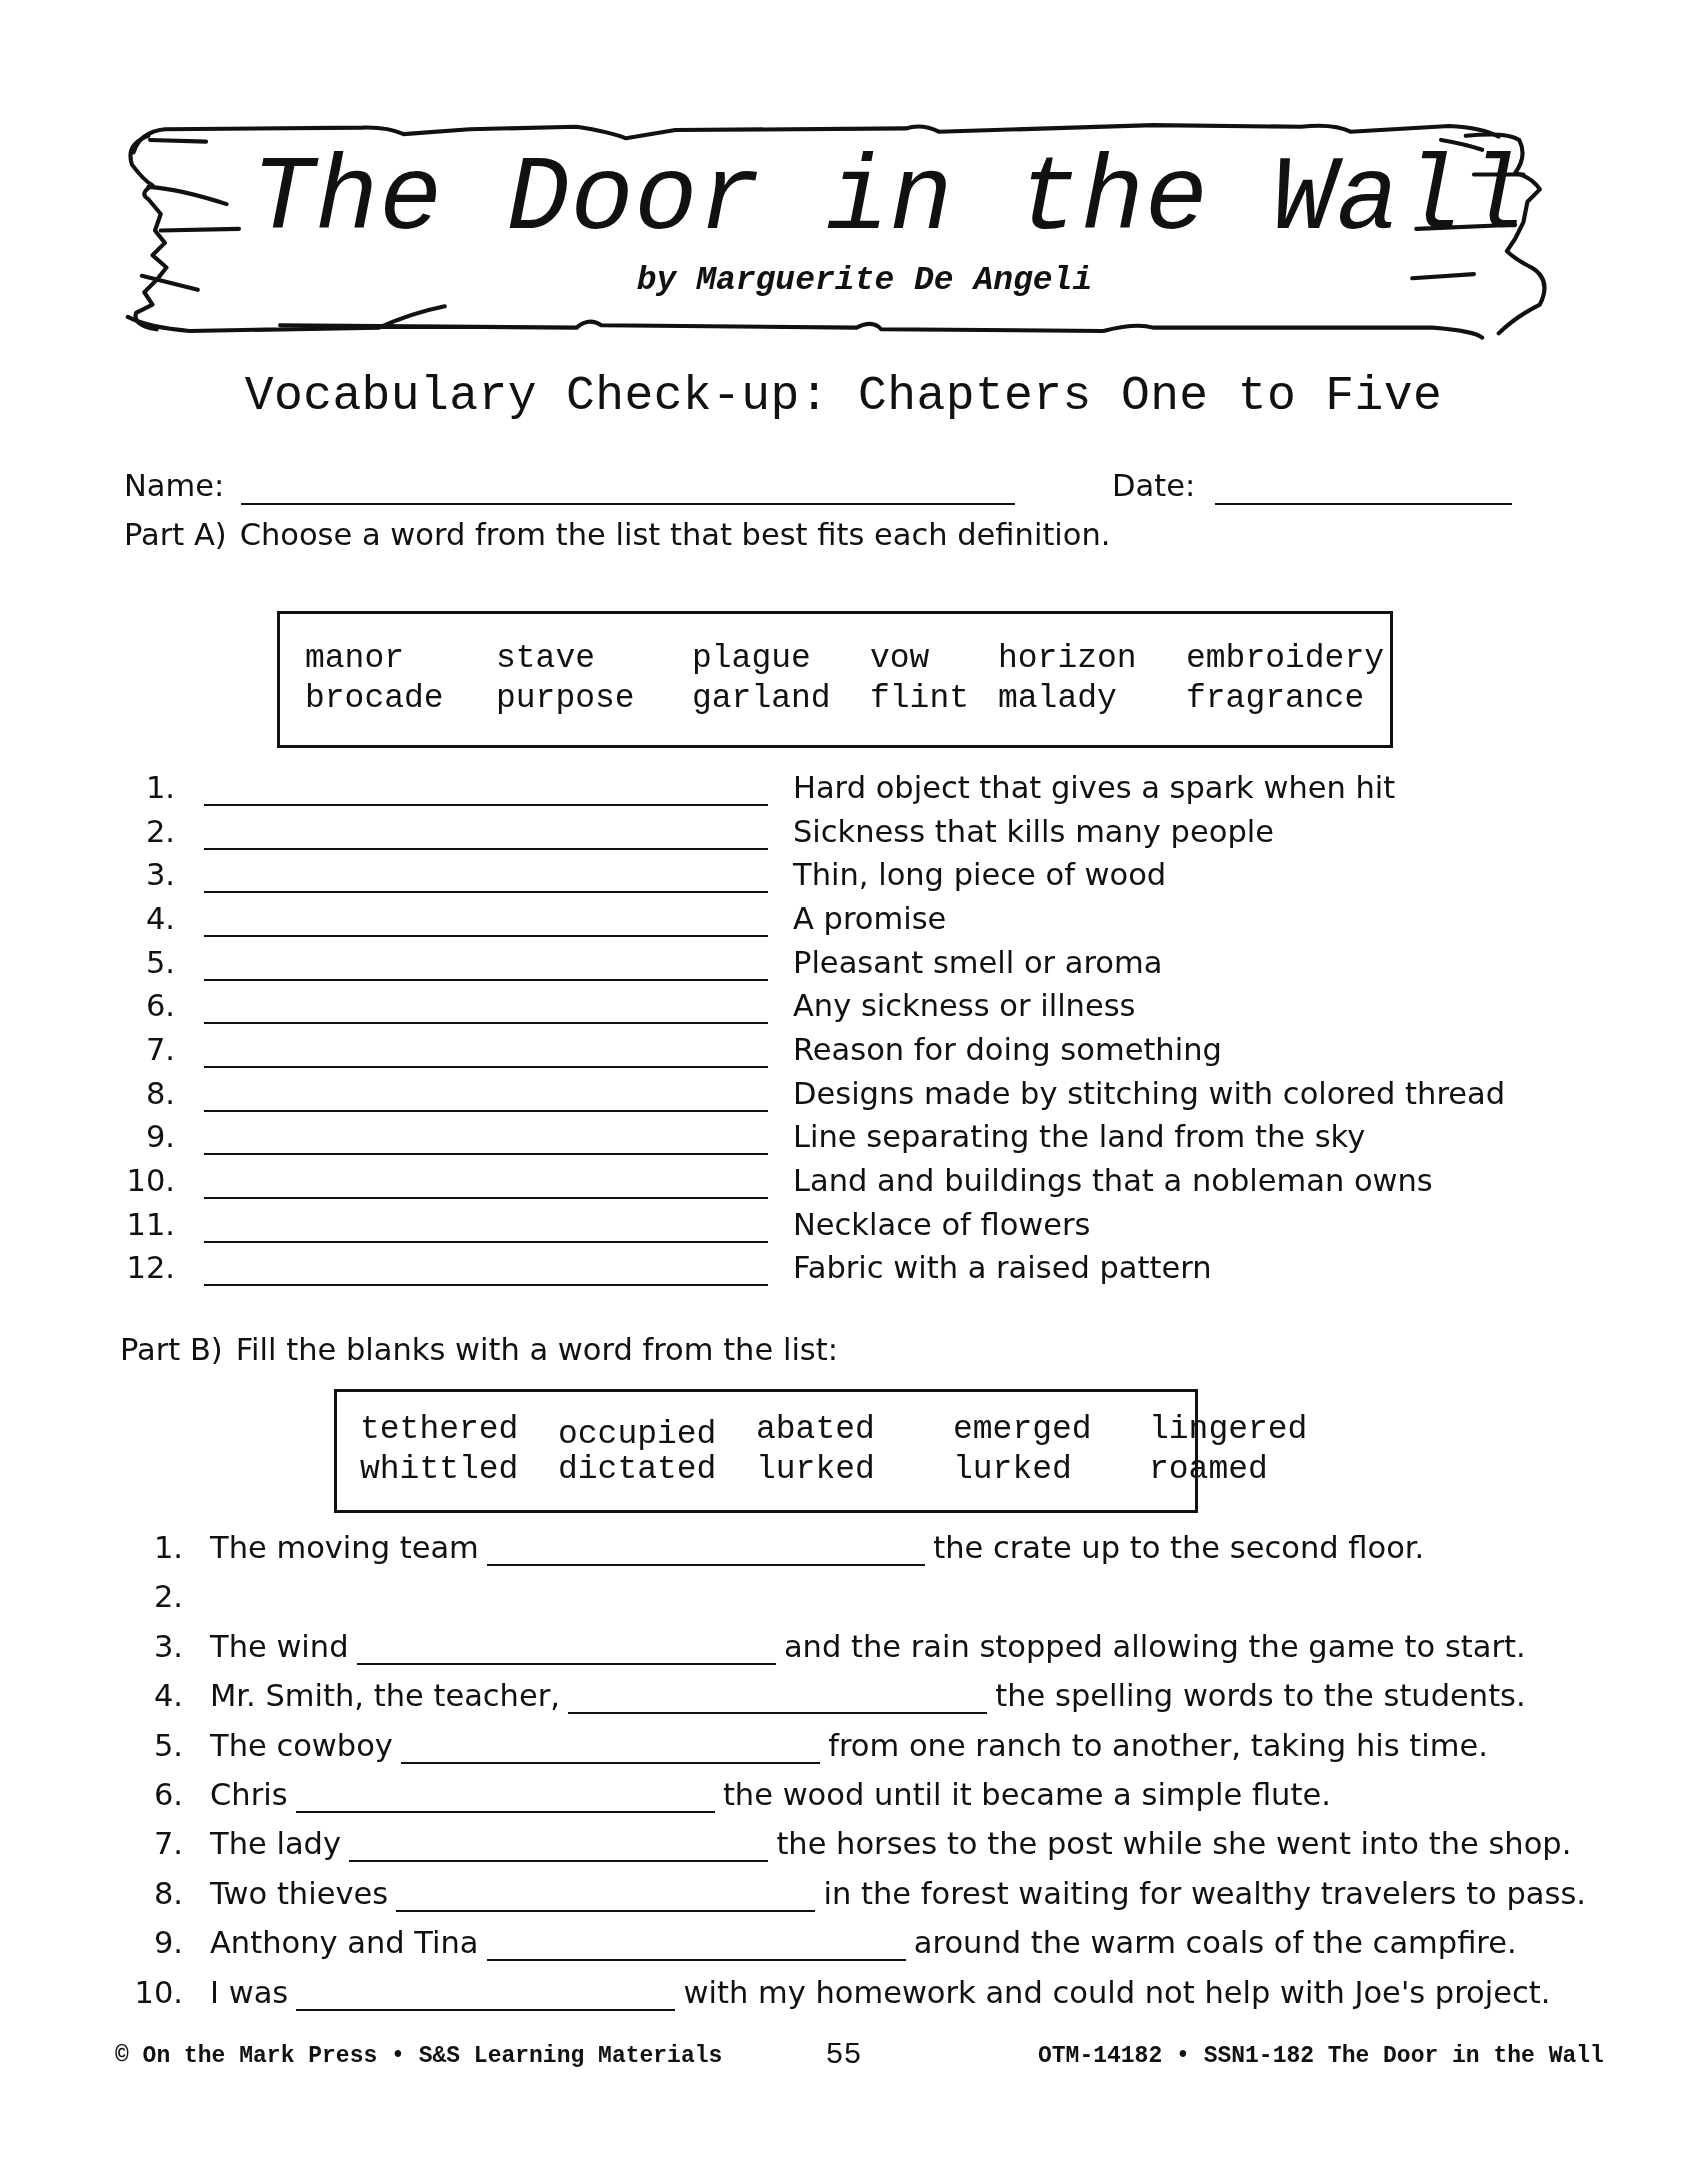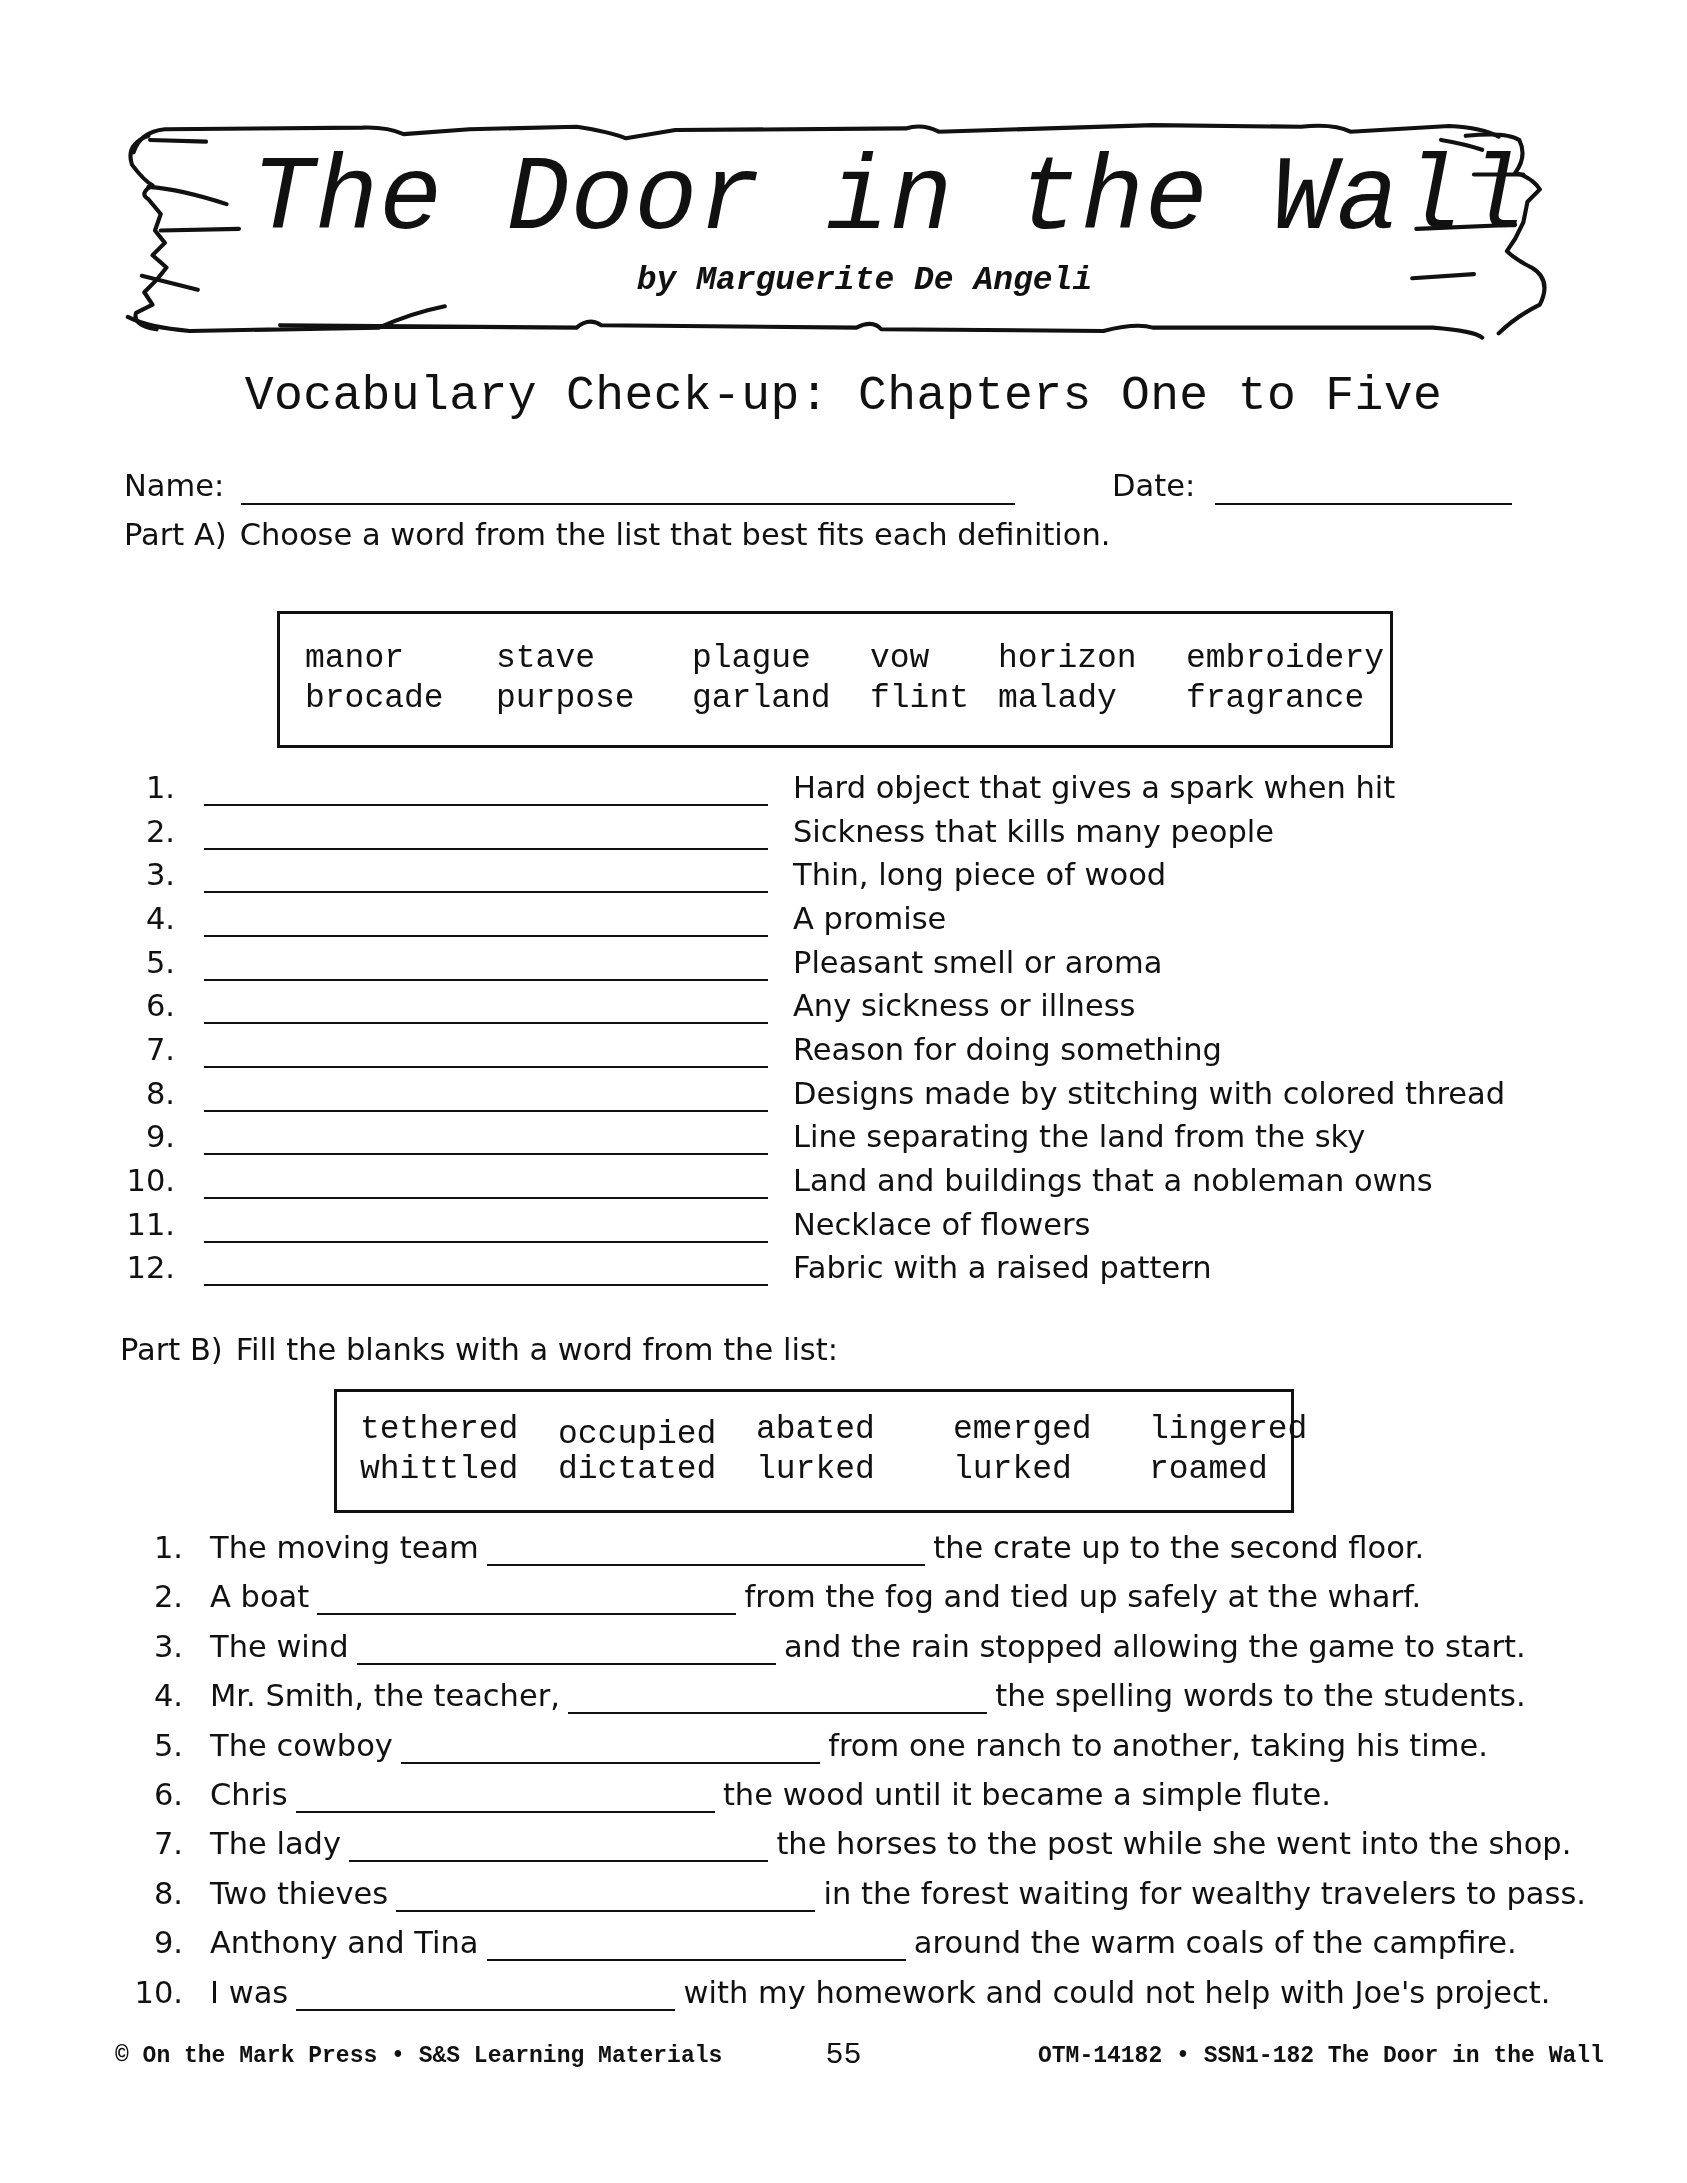--- a/index.html
+++ b/index.html
@@ -25,21 +25,21 @@
   #date-label { left: 1112px; top: 471px; }
   #date-line { left: 1215px; top: 503px; width: 297px; }
 
   #partA-instr { left: 124px; top: 520px; }
   .part-tag { margin-right: 13px; }
 
   
   .wordbox { position: absolute; border: 3.3px solid #111; box-sizing: border-box; }
   .wordbox .w { position: absolute; font-size: 33px; line-height: 1; }
   #boxA { left: 277px; top: 611px; width: 1116px; height: 137px; }
-  #boxB { left: 334px; top: 1389px; width: 960px; height: 124px; }
+  #boxB { left: 334px; top: 1389px; width: 864px; height: 124px; }
 
   
   .rowA { position: absolute; left: 0; width: 1687px; height: 44px; }
   .rowA .num { position: absolute; right: 1512px; top: 5px; font-size: 30.5px; line-height: 1; text-align: right; }
   .rowA .blank { position: absolute; left: 204px; top: 36px; width: 564px; border-top: 2.5px solid #111; }
   .rowA .def { position: absolute; left: 793px; top: 5px; font-size: 30.5px; line-height: 1; white-space: nowrap; }
 
   #partB-instr { left: 120px; top: 1335px; }
 
   
@@ -188,25 +188,20 @@
 <div class="rowB sans" style="top:1526px">
   <span class="num">1.</span>
   <span class="sent">
     <span>The moving team</span>
     <span class="blank-inline" style="width:438px"></span>
     <span>the crate up to the second floor.</span>
   </span>
 </div>
 <div class="rowB sans" style="top:1575px">
   <span class="num">2.</span>
-  <span class="sent">
-    <span>A boat</span>
-    <span class="blank-inline" style="width:419px"></span>
-    <span>from the fog and tied up safely at the wharf.</span>
-  </span>
 </div>
 <div class="rowB sans" style="top:1625px">
   <span class="num">3.</span>
   <span class="sent">
     <span>The wind</span>
     <span class="blank-inline" style="width:419px"></span>
     <span>and the rain stopped allowing the game to start.</span>
   </span>
 </div>
 <div class="rowB sans" style="top:1674px">

